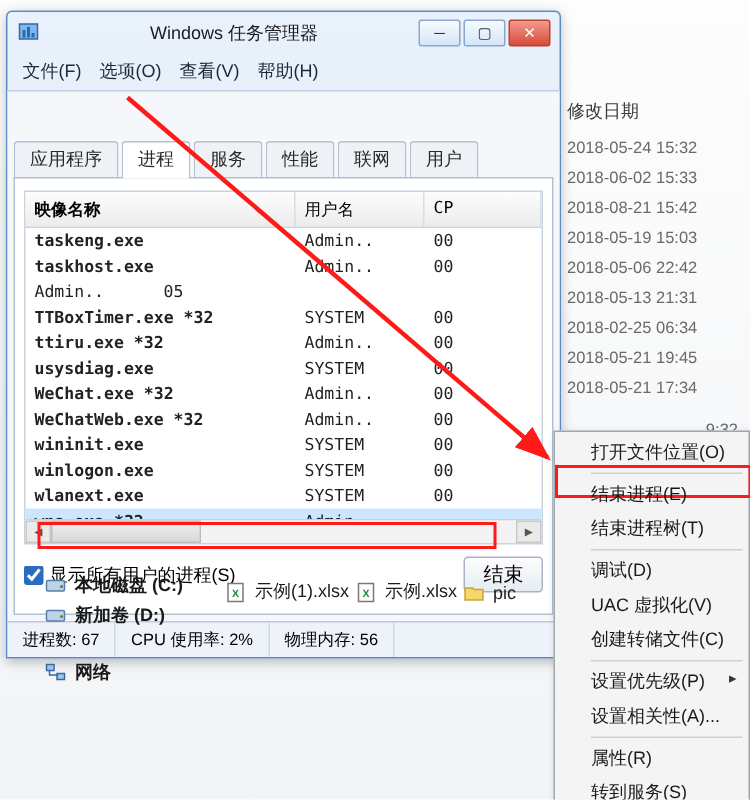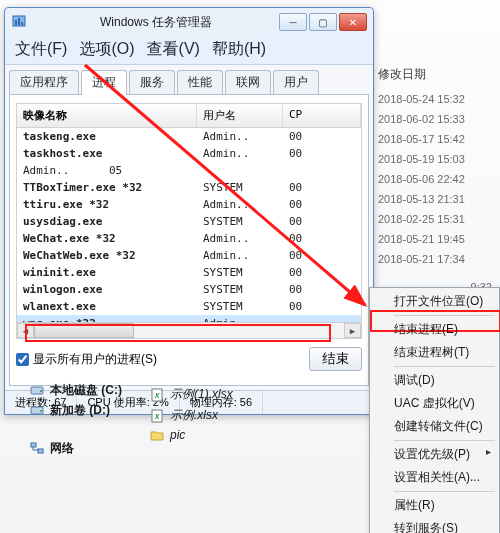--- a/index.html
+++ b/index.html
@@ -65,41 +65,42 @@
   .tm-winbtn.close {
     background: linear-gradient(#f39a8d,#d84b3a);
     border-color: #b54430;
     color: #fff;
   }
   .tm-menubar {
     display: flex;
     gap: 12px;
     padding: 3px 10px 4px;
     color: #1a2a3a;
-    font-size: 16px;
+    font-size: 12px;
   }
   .tm-body {
     background: #f5f7fa;
     border-top: 1px solid #bfd1e5;
     padding: 4px;
   }
   .tm-tabs {
     display: flex;
     position: relative;
     bottom: -1px;
   }
   .tm-tab {
     padding: 3px 10px 4px;
     border: 1px solid #b1bfd0;
     border-bottom: none;
     background: #eef2f7;
     margin-right: 2px;
     border-radius: 3px 3px 0 0;
     font-size: 12px;
     color: #2a2a2a;
+    margin-top: 28px;
   }
   .tm-tab.active {
     background: #ffffff;
     position: relative;
     z-index: 2;
   }
   .tm-panel {
     background: #fff;
     border: 1px solid #b1bfd0;
     height: 292px;
@@ -261,21 +262,21 @@
     gap:6px;
     padding:2px 4px 2px 22px;
     font-size:12px;
     color:#1a1a1a;
     height:20px;
   }
   .fs-icon { width:14px;height:14px;display:inline-block;}
   .fs-files {
     position:absolute;
     left:150px; top:386px;
-    display:flex;flex-direction:column;gap:4px;font-style:italic;
+    display:flex;flex-direction:row;gap:4px;
   }
   .fs-file { display:flex;gap:6px;align-items:center;font-size:12px;color:#1a1a1a;}
   .wm {
     position:absolute;
     right:8px; bottom:4px;
     display:flex;align-items:center;gap:6px;
   }
   .wm-logo {
     display:grid;grid-template-columns:8px 8px;grid-template-rows:8px 8px;gap:2px;
   }
@@ -284,25 +285,25 @@
   .wm-url { font-size:10px;color:#444;margin-left:2px;}
 </style>
 </head>
 <body>
 
 <div class="far-right">
   <div class="far-right-head">修改日期</div>
   <div id="bg-dates">
       <div class="far-right-item">2018-05-24 15:32</div>
       <div class="far-right-item">2018-06-02 15:33</div>
-      <div class="far-right-item">2018-05-17 15:42</div>
+      <div class="far-right-item">2018-08-21 15:42</div>
       <div class="far-right-item">2018-05-19 15:03</div>
       <div class="far-right-item">2018-05-06 22:42</div>
       <div class="far-right-item">2018-05-13 21:31</div>
-      <div class="far-right-item">2018-02-25 15:31</div>
+      <div class="far-right-item">2018-02-25 06:34</div>
       <div class="far-right-item">2018-05-21 19:45</div>
       <div class="far-right-item">2018-05-21 17:34</div>
     </div>
   <div id="bg-extra" style="margin-top:8px;">
       <div class="far-right-item" style="text-align: right;">9:32</div>
       <div class="far-right-item" style="text-align: right;">20:09</div>
       <div class="far-right-item" style="text-align: right;">18:26</div>
       <div class="far-right-item" style="text-align: right;">21:24</div>
       <div class="far-right-item" style="text-align: right;">7:18</div>
       <div class="far-right-item" style="text-align: right;">20:27</div>

